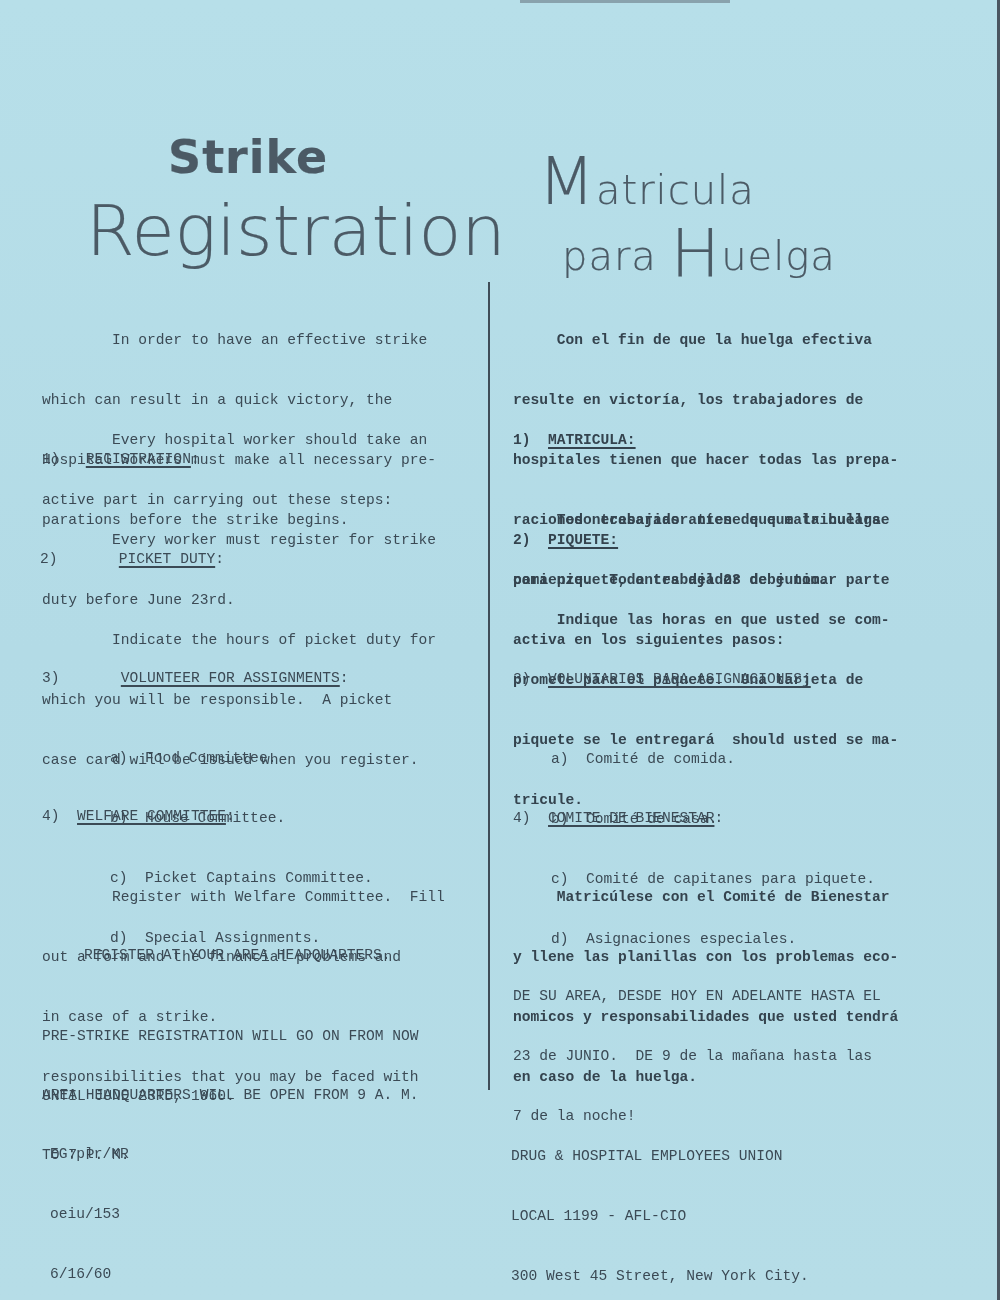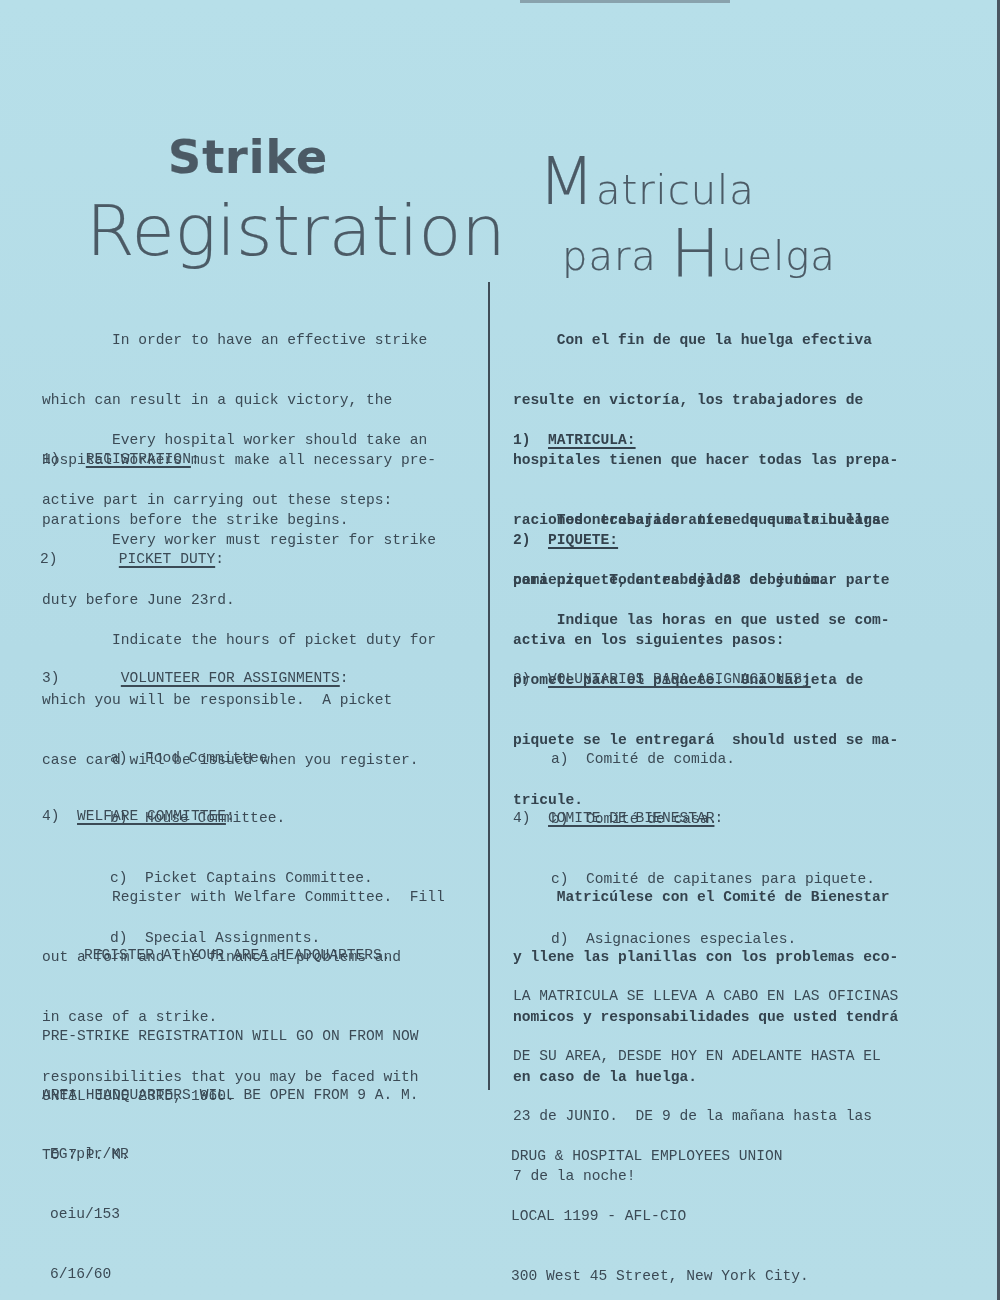--- a/index.html
+++ b/index.html
@@ -155,21 +155,20 @@
 
   <div class="col" style="left:513px;top:808px;"><span>4)</span>  <span class="u">COMITE DE BIENESTAR</span><span>:</span></div>
   <div class="col bold" style="left:513px;top:847px;">
     <div>     Matricúlese con el Comité de Bienestar</div>
     <div>y llene las planillas con los problemas eco-</div>
     <div>nomicos y responsabilidades que usted tendrá</div>
     <div>en caso de la huelga.</div>
   </div>
 
   <div class="col" style="left:513px;top:946px;">
-    <div>LA MATRICULA SE LLEVA A CABO EN LAS OFICINAS</div>
     <div>DE SU AREA, DESDE HOY EN ADELANTE HASTA EL</div>
     <div>23 de JUNIO.  DE 9 de la mañana hasta las</div>
     <div>7 de la noche!</div>
   </div>
 </div>
 
 <div class="footer" style="left:511px;top:1106px;">
   <div>DRUG &amp; HOSPITAL EMPLOYEES UNION</div>
   <div>LOCAL 1199 - AFL-CIO</div>
   <div>300 West 45 Street, New York City.</div>

